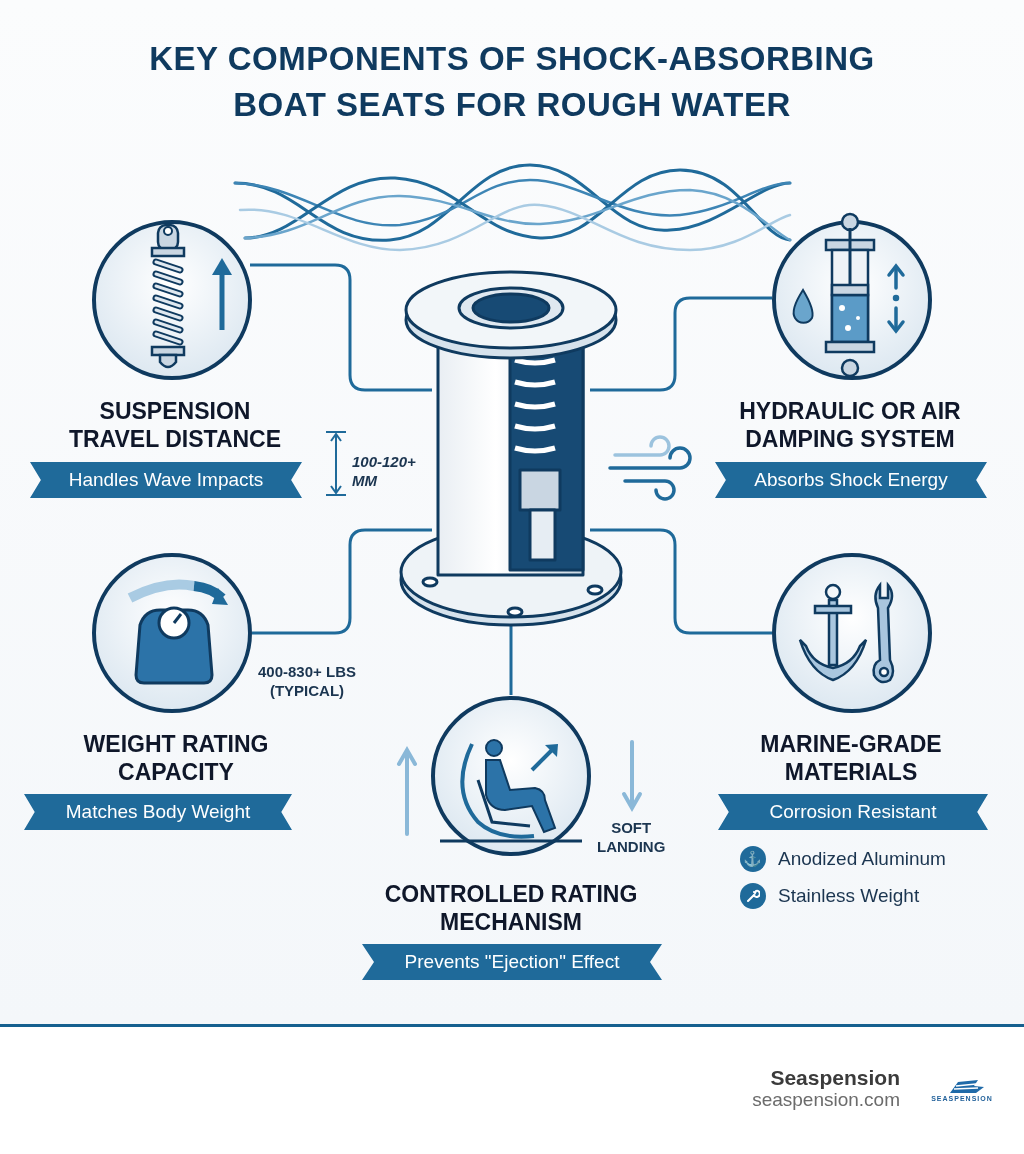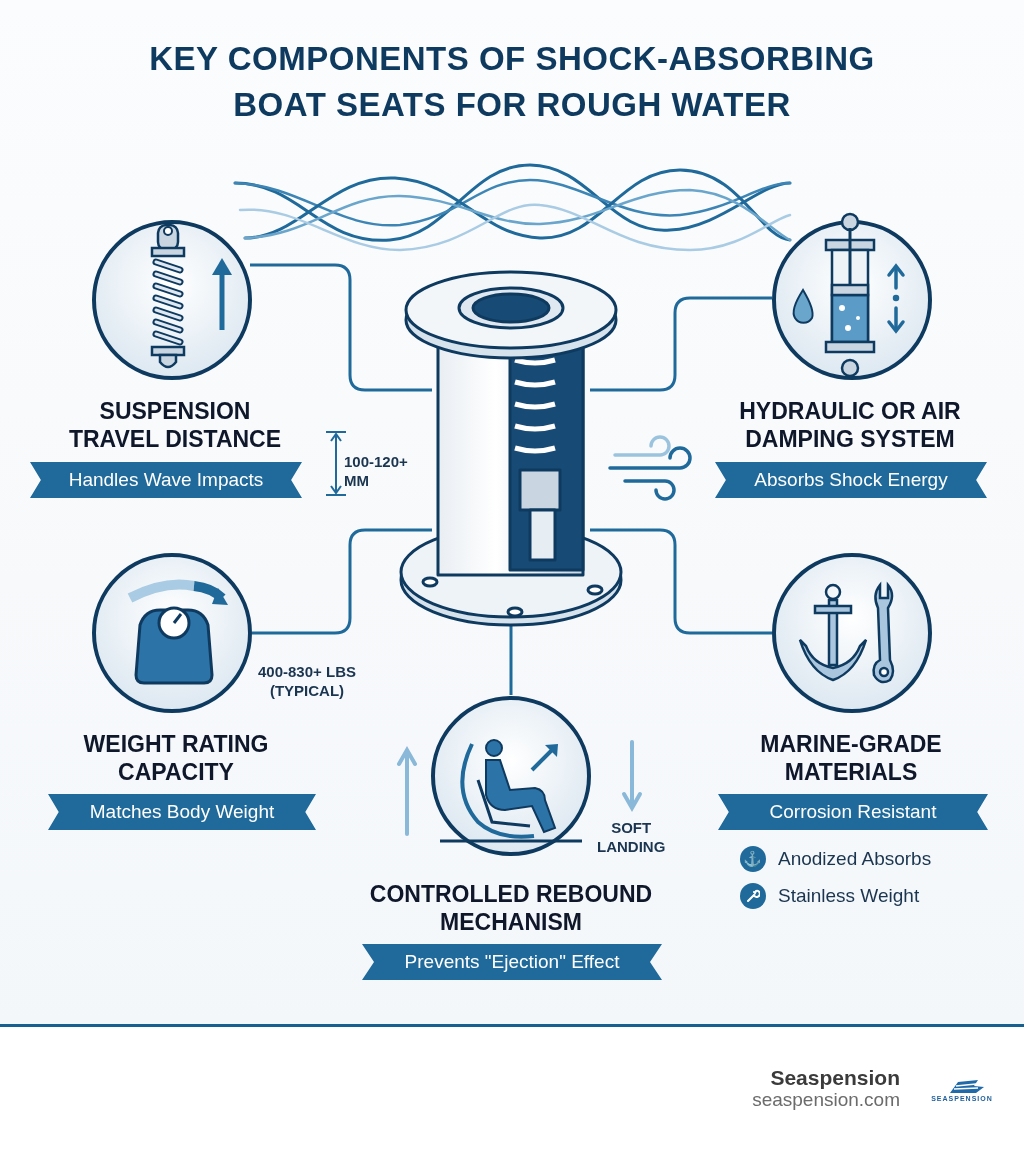--- a/index.html
+++ b/index.html
@@ -187,65 +187,65 @@
     <line x1="632" y1="742" x2="632" y2="806"></line>
       <path d="M624 794 L632 808 L640 794"></path>
   </g>
 </svg>
 
 <div class="heading" style="left:50px;top:397px;width:250px;">
   <div>SUSPENSION</div>
   <div>TRAVEL DISTANCE</div>
 </div>
 <div class="ribbon" style="left:30px;top:462px;width:272px;">Handles Wave Impacts</div>
-<div class="note" style="left:344px;top:452px;">
+<div class="note" style="left:352px;top:452px;font-style:italic;">
   <div>100-120+</div>
   <div>MM</div>
 </div>
 
 <div class="heading" style="left:705px;top:397px;width:290px;">
   <div>HYDRAULIC OR AIR</div>
   <div>DAMPING SYSTEM</div>
 </div>
 <div class="ribbon" style="left:715px;top:462px;width:272px;">Absorbs Shock Energy</div>
 
 <div class="note" style="left:258px;top:662px;text-align:center;">
   <div>400-830+ LBS</div>
   <div>(TYPICAL)</div>
 </div>
 <div class="heading" style="left:40px;top:730px;width:272px;">
   <div>WEIGHT RATING</div>
   <div>CAPACITY</div>
 </div>
-<div class="ribbon" style="left:48px;top:794px;width:268px;">Matches Body Weight</div>
+<div class="ribbon" style="left:24px;top:794px;width:268px;">Matches Body Weight</div>
 
 <div class="heading" style="left:715px;top:730px;width:272px;">
   <div>MARINE-GRADE</div>
   <div>MATERIALS</div>
 </div>
 <div class="ribbon" style="left:718px;top:794px;width:270px;">Corrosion Resistant</div>
 <div class="mat-item" style="top:846px;">
   <span class="mat-badge">⚓</span>
-  <span>Anodized Absorbs</span>
+  <span>Anodized Aluminum</span>
 </div>
 <div class="mat-item" style="top:883px;">
   <span class="mat-badge">
     <svg width="14" height="14" viewBox="0 0 14 14">
         <path d="M2 12 L8 6 M8 6 a3 3 0 1 0 2 -4 l-1 2 l-1 -1" stroke="#fff" stroke-width="2" fill="none" stroke-linecap="round"></path>
       </svg>
   </span>
   <span>Stainless Weight</span>
 </div>
 
 <div class="note" style="left:597px;top:818px;text-align:center;">
   <div>SOFT</div>
   <div>LANDING</div>
 </div>
 <div class="heading" style="left:330px;top:880px;width:362px;">
-  <div>CONTROLLED REBOUND</div>
+  <div>CONTROLLED RATING</div>
   <div>MECHANISM</div>
 </div>
 <div class="ribbon" style="left:362px;top:944px;width:300px;">Prevents "Ejection" Effect</div>
 
 <div class="bottom-line"></div>
 <div class="brand-name">Seaspension</div>
 <div class="brand-url">seaspension.com</div>
 <div class="brand-logo">
   <svg width="84" height="18" viewBox="0 0 84 18">
     <path d="M30 15 L38 4 L58 2 L54 8 L64 9 L56 15 Z" fill="#1f6aa8"></path>

